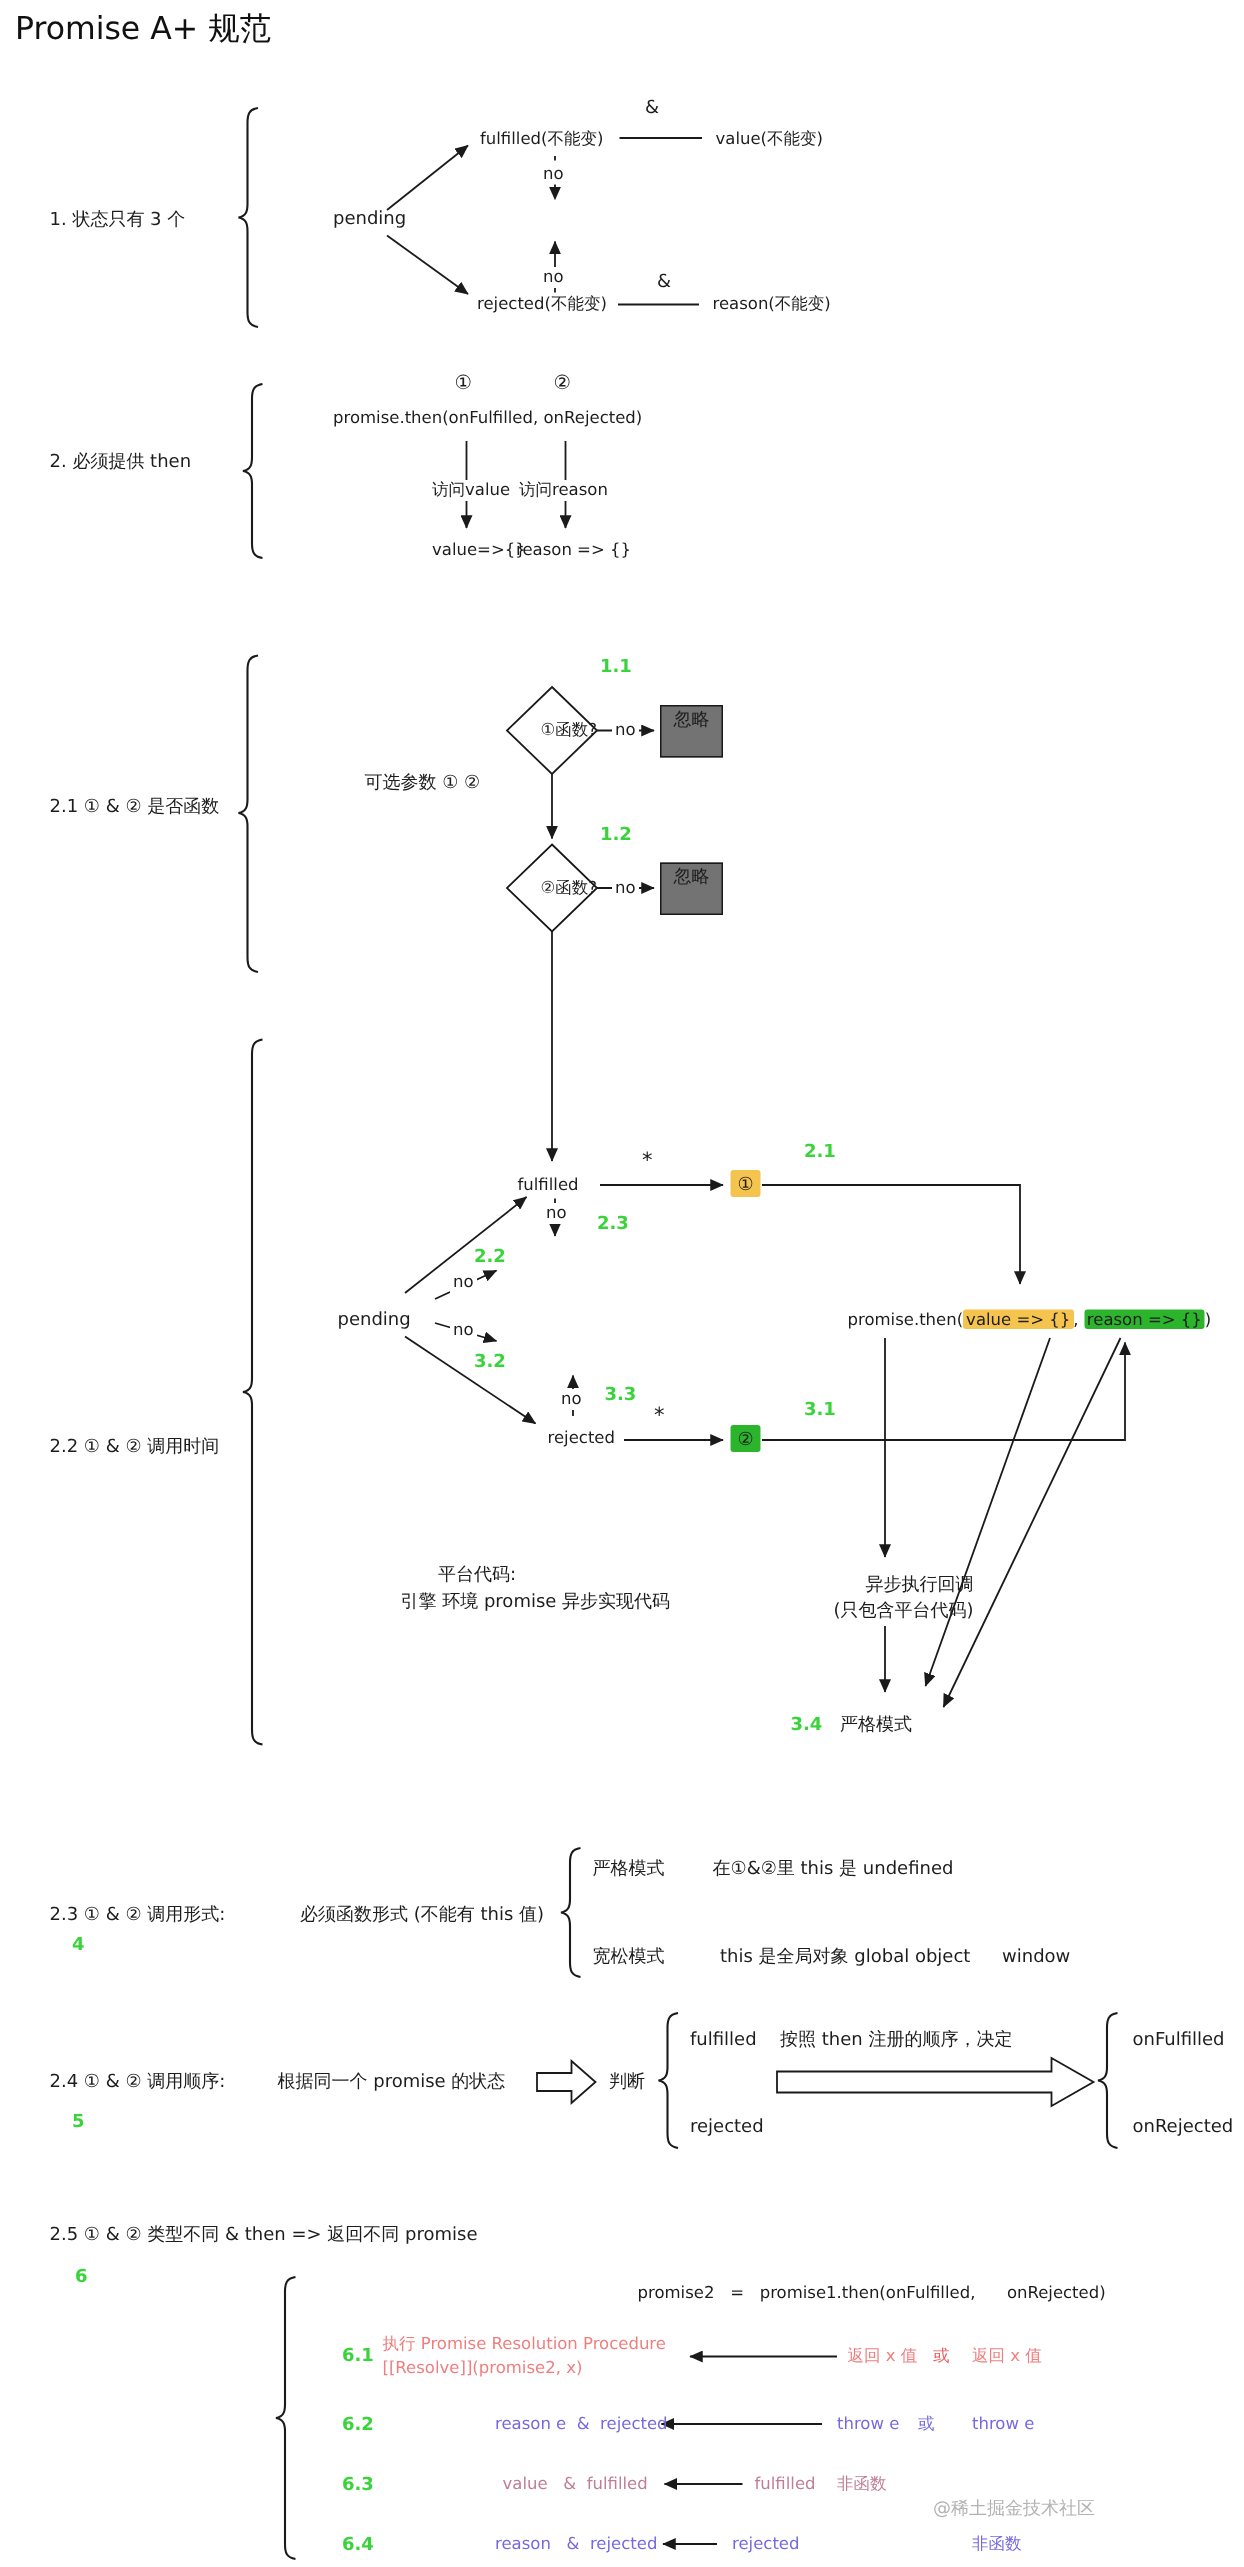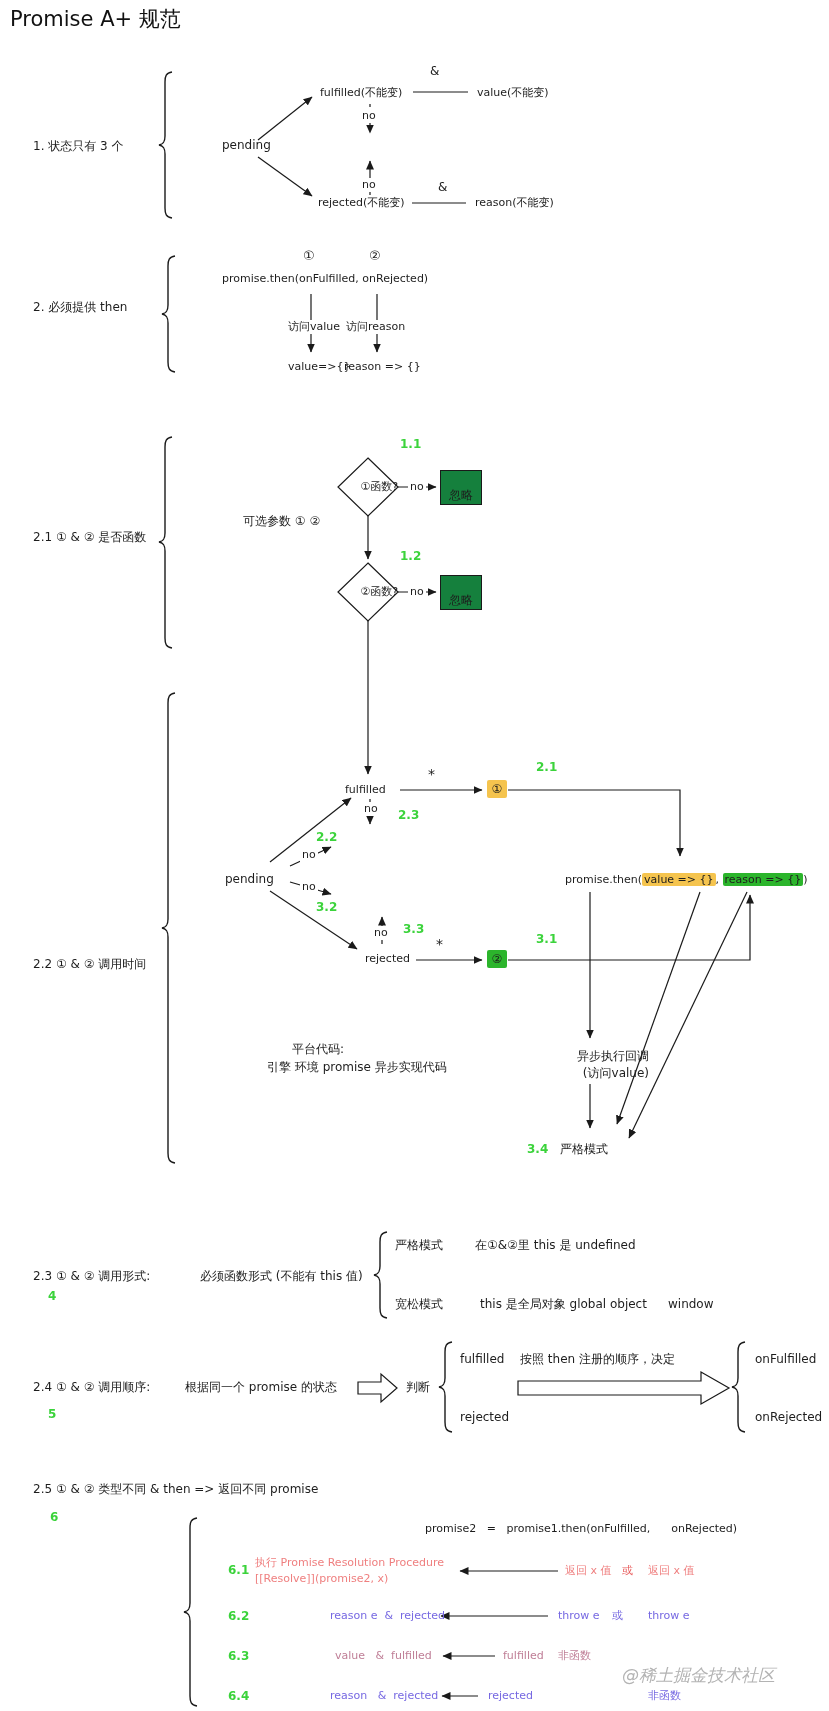--- a/index.html
+++ b/index.html
@@ -5,33 +5,33 @@
   html,body{margin:0;padding:0;background:#fff;}
   .canvas{position:relative;width:829px;height:1711px;background:#fff;overflow:hidden;
           font-family:"DejaVu Sans","Liberation Sans",sans-serif;color:#1d1d1d;}
   svg.layer{position:absolute;left:0;top:0;z-index:1;}
   .t{position:absolute;z-index:2;font-size:12px;line-height:1.25;white-space:pre;}
   .title{font-size:21px;font-weight:400;color:#111;}
   .small{font-size:11px;}
   .tag{color:#3bd33b;font-weight:600;font-size:12px;}
   .bg{background:#fff;padding:0 2px;}
   .ctr{text-align:right;}
-  .box{position:absolute;z-index:2;border:1.3px solid #1a1a1a;display:flex;align-items:flex-end;
-       justify-content:center;font-size:12px;background:#15803d;}
+  .box{position:absolute;z-index:2;border:1.3px solid #1a1a1a;display:flex;align-items:flex-start;
+       justify-content:center;font-size:12px;background:#737373;}
   .chipbox{position:absolute;z-index:2;display:flex;align-items:center;justify-content:center;
            font-size:12px;border-radius:2px;}
   .chip-y{background:#f5c44e;}
   .chip-g{background:#2cb52c;}
   .ichip-y{background:#f5c44e;padding:0 2px;border-radius:2px;}
   .ichip-g{background:#2cb52c;padding:0 2px;border-radius:2px;}
   .red{color:#ef7f7f;}
   .or-red{color:#e85b5b;}
   .blue{color:#7668e2;}
   .mauve{color:#bf7e96;}
-  .wm{color:#b3b3b3;font-size:17px;font-style:italic;}
+  .wm{color:#b3b3b3;font-size:12px;}
 </style>
 </head>
 <body>
 
 <div class="canvas">
 
   <svg class="layer" width="829" height="1711" viewBox="0 0 829 1711">
     <defs>
       <marker id="ah" viewBox="0 0 10 8" refX="8.5" refY="4" markerWidth="10" markerHeight="8" orient="auto-start-reverse" markerUnits="userSpaceOnUse">
         <path d="M0,0 L9,4 L0,8 Z" fill="#1a1a1a"></path>
@@ -158,21 +158,21 @@
   <div class="t tag" style="left:403px;top:922px">3.3</div>
   <div class="t" style="left:436px;top:936px;font-size:14px">*</div>
   <div class="chipbox chip-g" style="left:487px;top:950px;width:20px;height:18px">
       <span>②</span>
     </div>
   <div class="t tag" style="left:536px;top:932px">3.1</div>
   <div class="t small" style="left:565px;top:873px"><span>promise.then(</span><span class="ichip-y">value =&gt; {}</span><span>, </span><span class="ichip-g">reason =&gt; {}</span><span>)</span></div>
   <div class="t" style="left:292px;top:1042px">平台代码:</div>
   <div class="t" style="left:267px;top:1060px">引擎 环境 promise 异步实现代码</div>
   <div class="t ctr" style="left:545px;top:1049px;width:104px">异步执行回调</div>
-  <div class="t ctr" style="left:545px;top:1066px;width:104px">(访问value)</div>
+  <div class="t ctr" style="left:545px;top:1066px;width:104px">(只包含平台代码)</div>
   <div class="t tag" style="left:527px;top:1142px">3.4</div>
   <div class="t" style="left:560px;top:1142px">严格模式</div>
 
   <div class="t" style="left:395px;top:1238px">严格模式</div>
   <div class="t" style="left:475px;top:1238px">在①&amp;②里 this 是 undefined</div>
   <div class="t" style="left:33px;top:1269px">2.3 ① &amp; ② 调用形式:</div>
   <div class="t" style="left:200px;top:1269px">必须函数形式 (不能有 this 值)</div>
   <div class="t tag" style="left:48px;top:1289px">4</div>
   <div class="t" style="left:395px;top:1297px">宽松模式</div>
   <div class="t" style="left:480px;top:1297px">this 是全局对象 global object</div>

